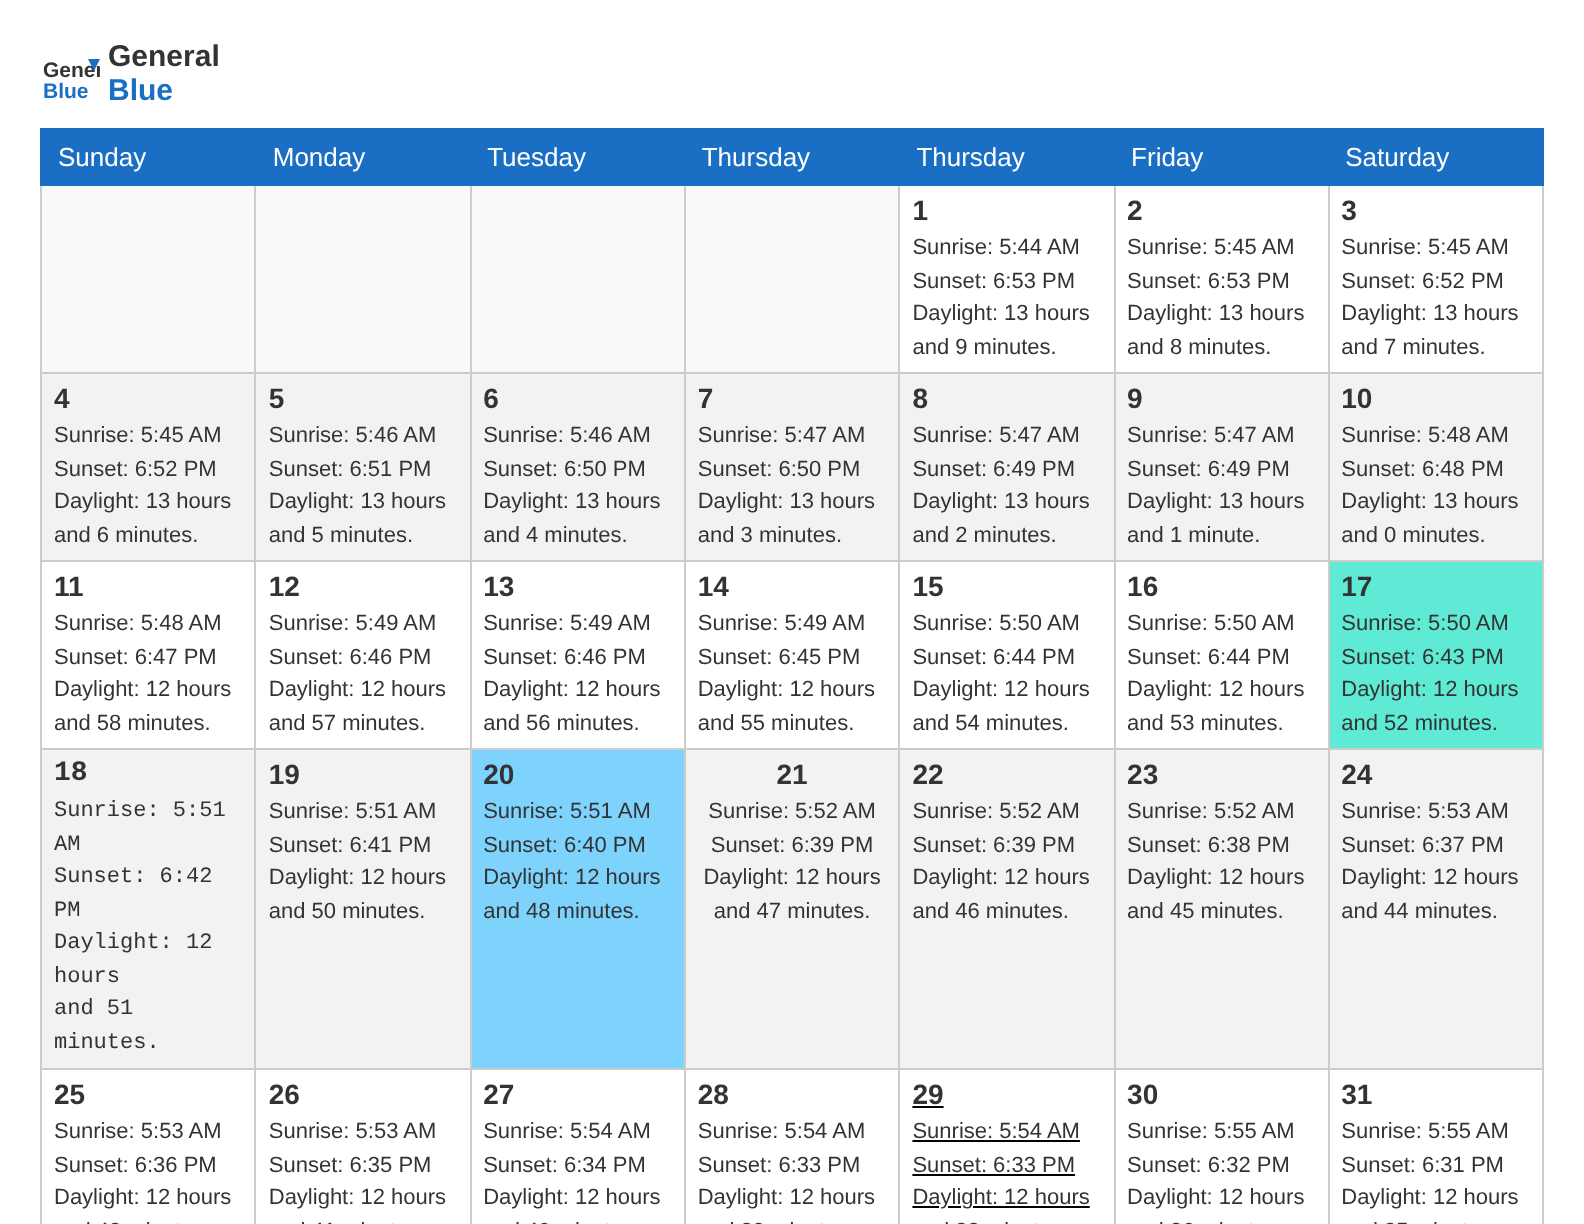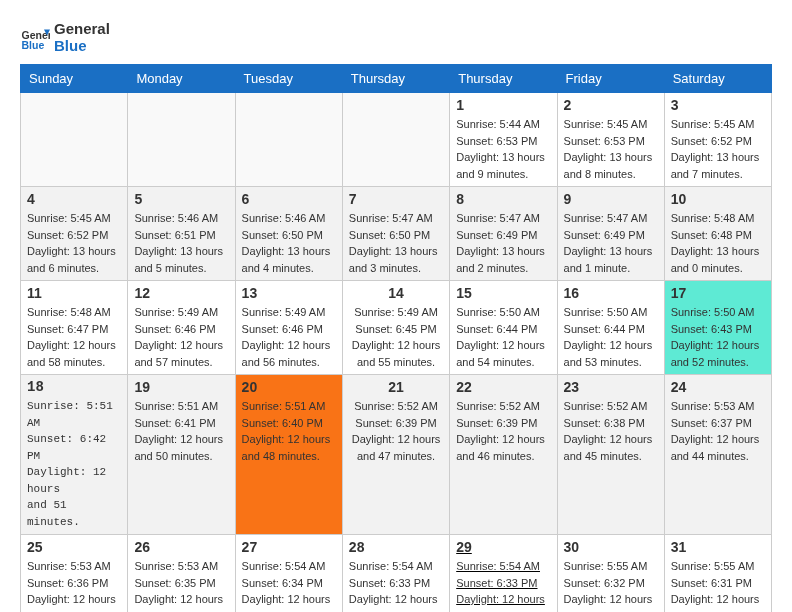--- a/index.html
+++ b/index.html
@@ -211,21 +211,21 @@
 Daylight: 12 hours
 and 57 minutes.</div>
         </td>
         <td style="background: rgb(255, 255, 255);">
           <span class="day-number">13</span>
           <div class="day-info" style="white-space: pre-line;">Sunrise: 5:49 AM
 Sunset: 6:46 PM
 Daylight: 12 hours
 and 56 minutes.</div>
         </td>
-        <td style="background: rgb(255, 255, 255); text-align: center;">
+        <td style="background: rgb(255, 255, 255);">
           <span class="day-number">14</span>
           <div class="day-info" style="white-space: pre-line;">Sunrise: 5:49 AM
 Sunset: 6:45 PM
 Daylight: 12 hours
 and 55 minutes.</div>
         </td>
         <td style="background: rgb(255, 255, 255);">
           <span class="day-number">15</span>
           <div class="day-info" style="white-space: pre-line;">Sunrise: 5:50 AM
 Sunset: 6:44 PM
@@ -255,21 +255,21 @@
 Daylight: 12 hours
 and 51 minutes.</div>
         </td>
         <td style="background: rgb(242, 242, 242);">
           <span class="day-number">19</span>
           <div class="day-info" style="white-space: pre-line;">Sunrise: 5:51 AM
 Sunset: 6:41 PM
 Daylight: 12 hours
 and 50 minutes.</div>
         </td>
-        <td style="background: #f97316;">
+        <td style="background: #7dd3fc;">
           <span class="day-number">20</span>
           <div class="day-info" style="white-space: pre-line;">Sunrise: 5:51 AM
 Sunset: 6:40 PM
 Daylight: 12 hours
 and 48 minutes.</div>
         </td>
         <td style="background: rgb(242, 242, 242); text-align: center;">
           <span class="day-number">21</span>
           <div class="day-info" style="white-space: pre-line;">Sunrise: 5:52 AM
 Sunset: 6:39 PM

